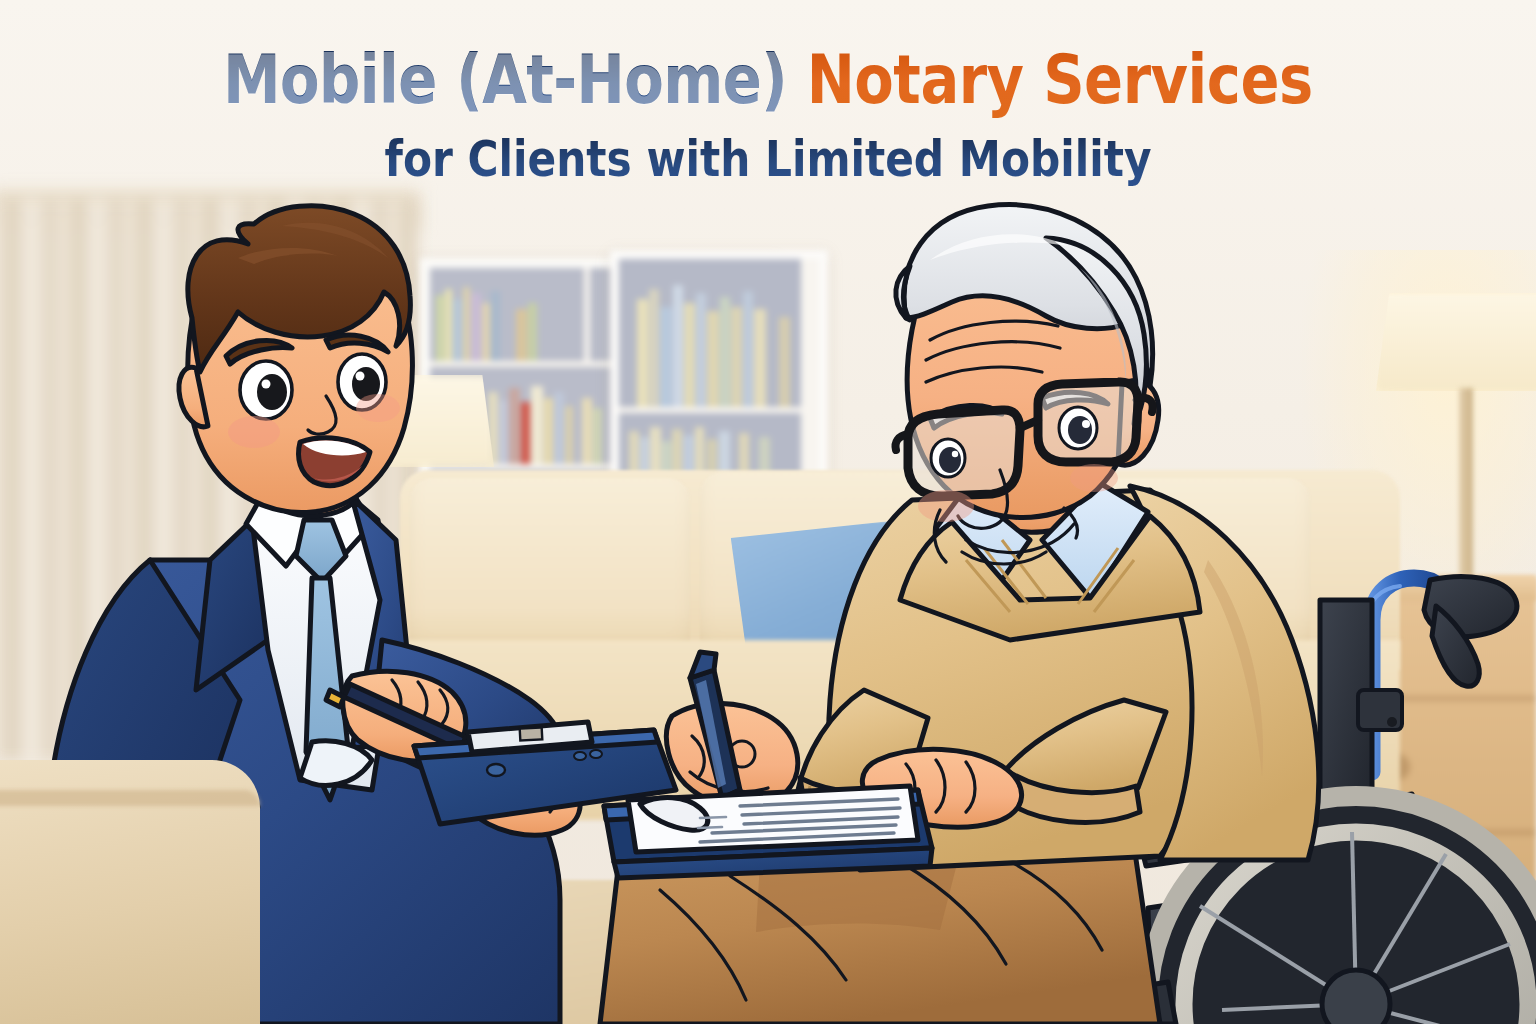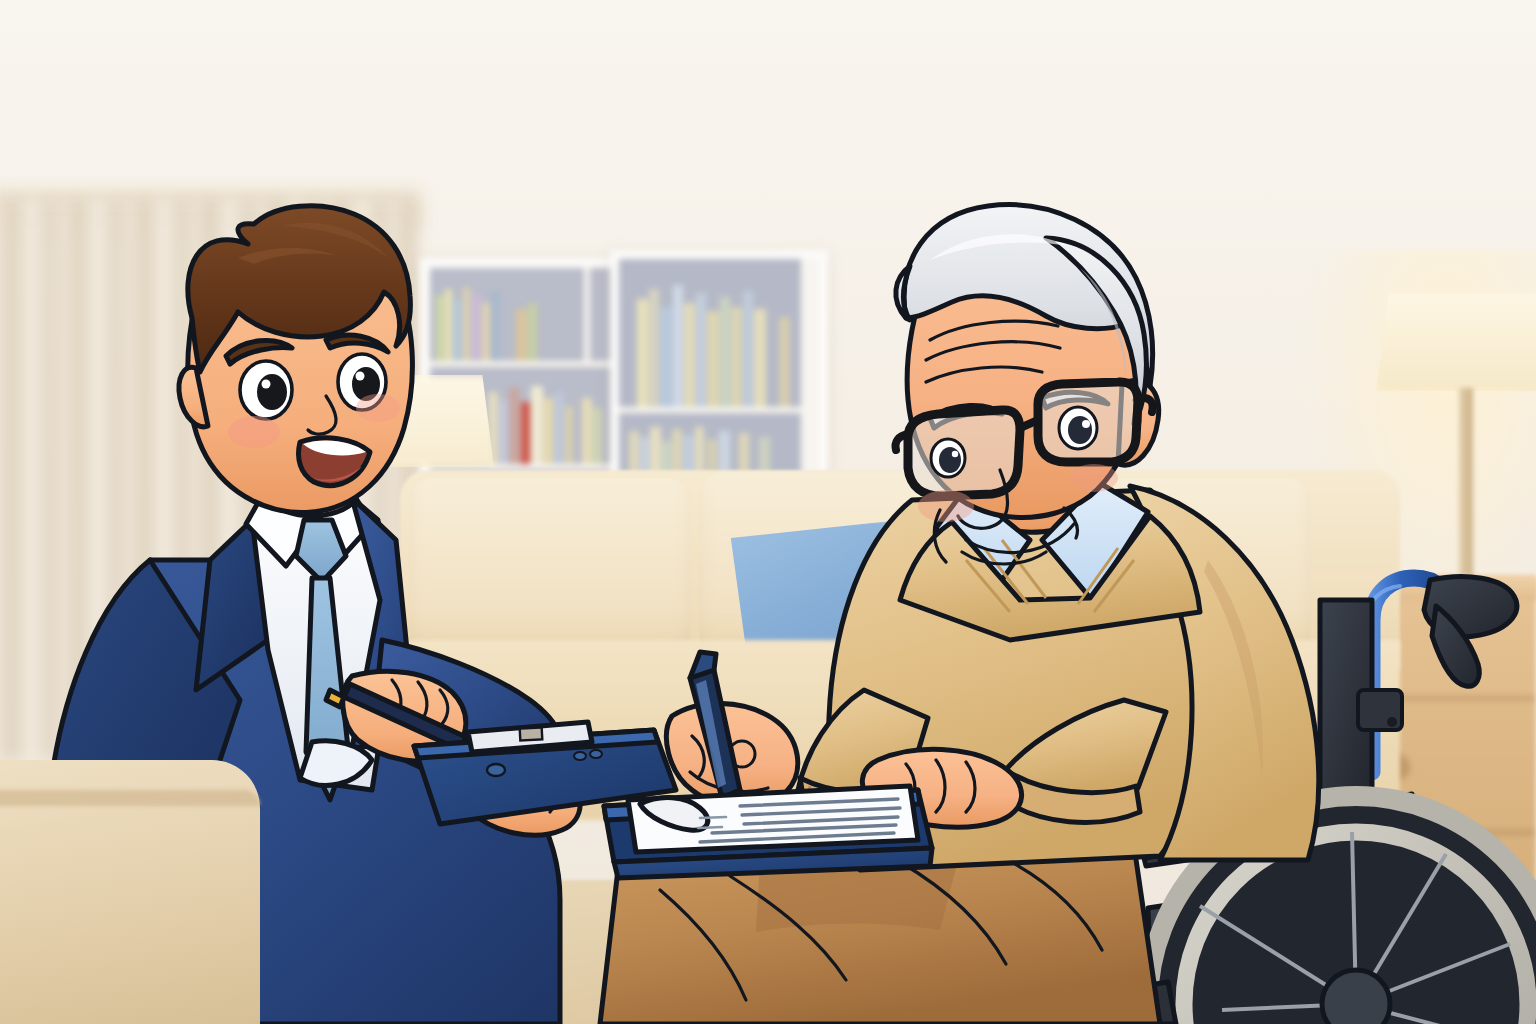--- a/index.html
+++ b/index.html
@@ -598,14 +598,18 @@
           <line x1="700" y1="818" x2="726" y2="817"></line>
           <line x1="698" y1="828" x2="722" y2="827"></line>
         </g>
       </g>
     </g>
   </svg>
 
   <div class="layer" id="armchair"></div>
   <div class="layer" id="armchair-edge"></div>
 
+  <div class="layer" id="title-wrap">
+    <div id="title"><span class="navy">Mobile (At-Home) </span><span class="orange">Notary Services</span></div>
+    <div id="subtitle">for Clients with Limited Mobility</div>
+  </div>
 
 </div>
 
 </body></html>

